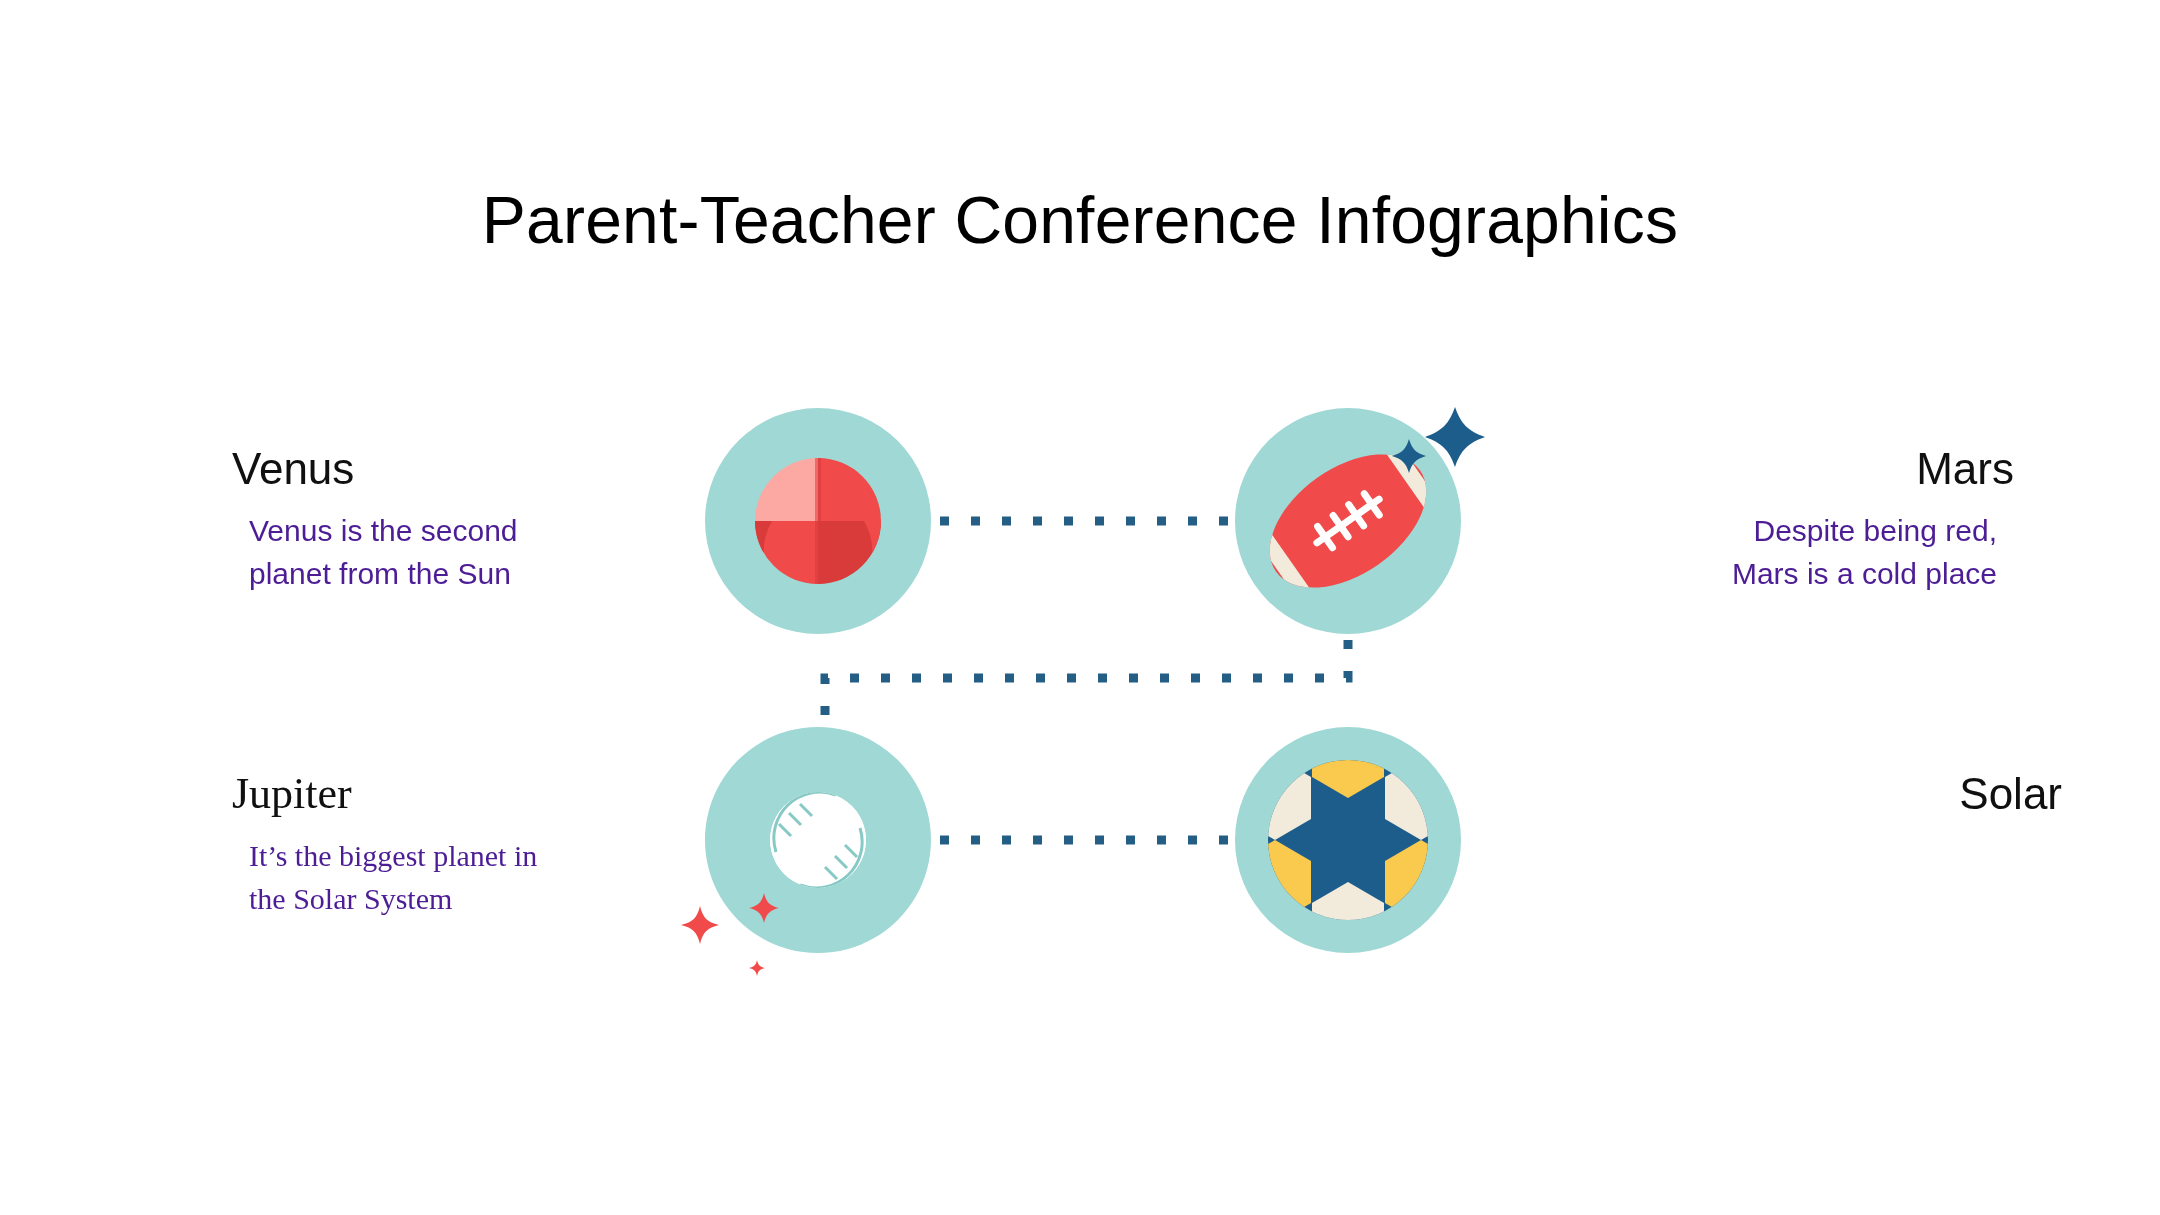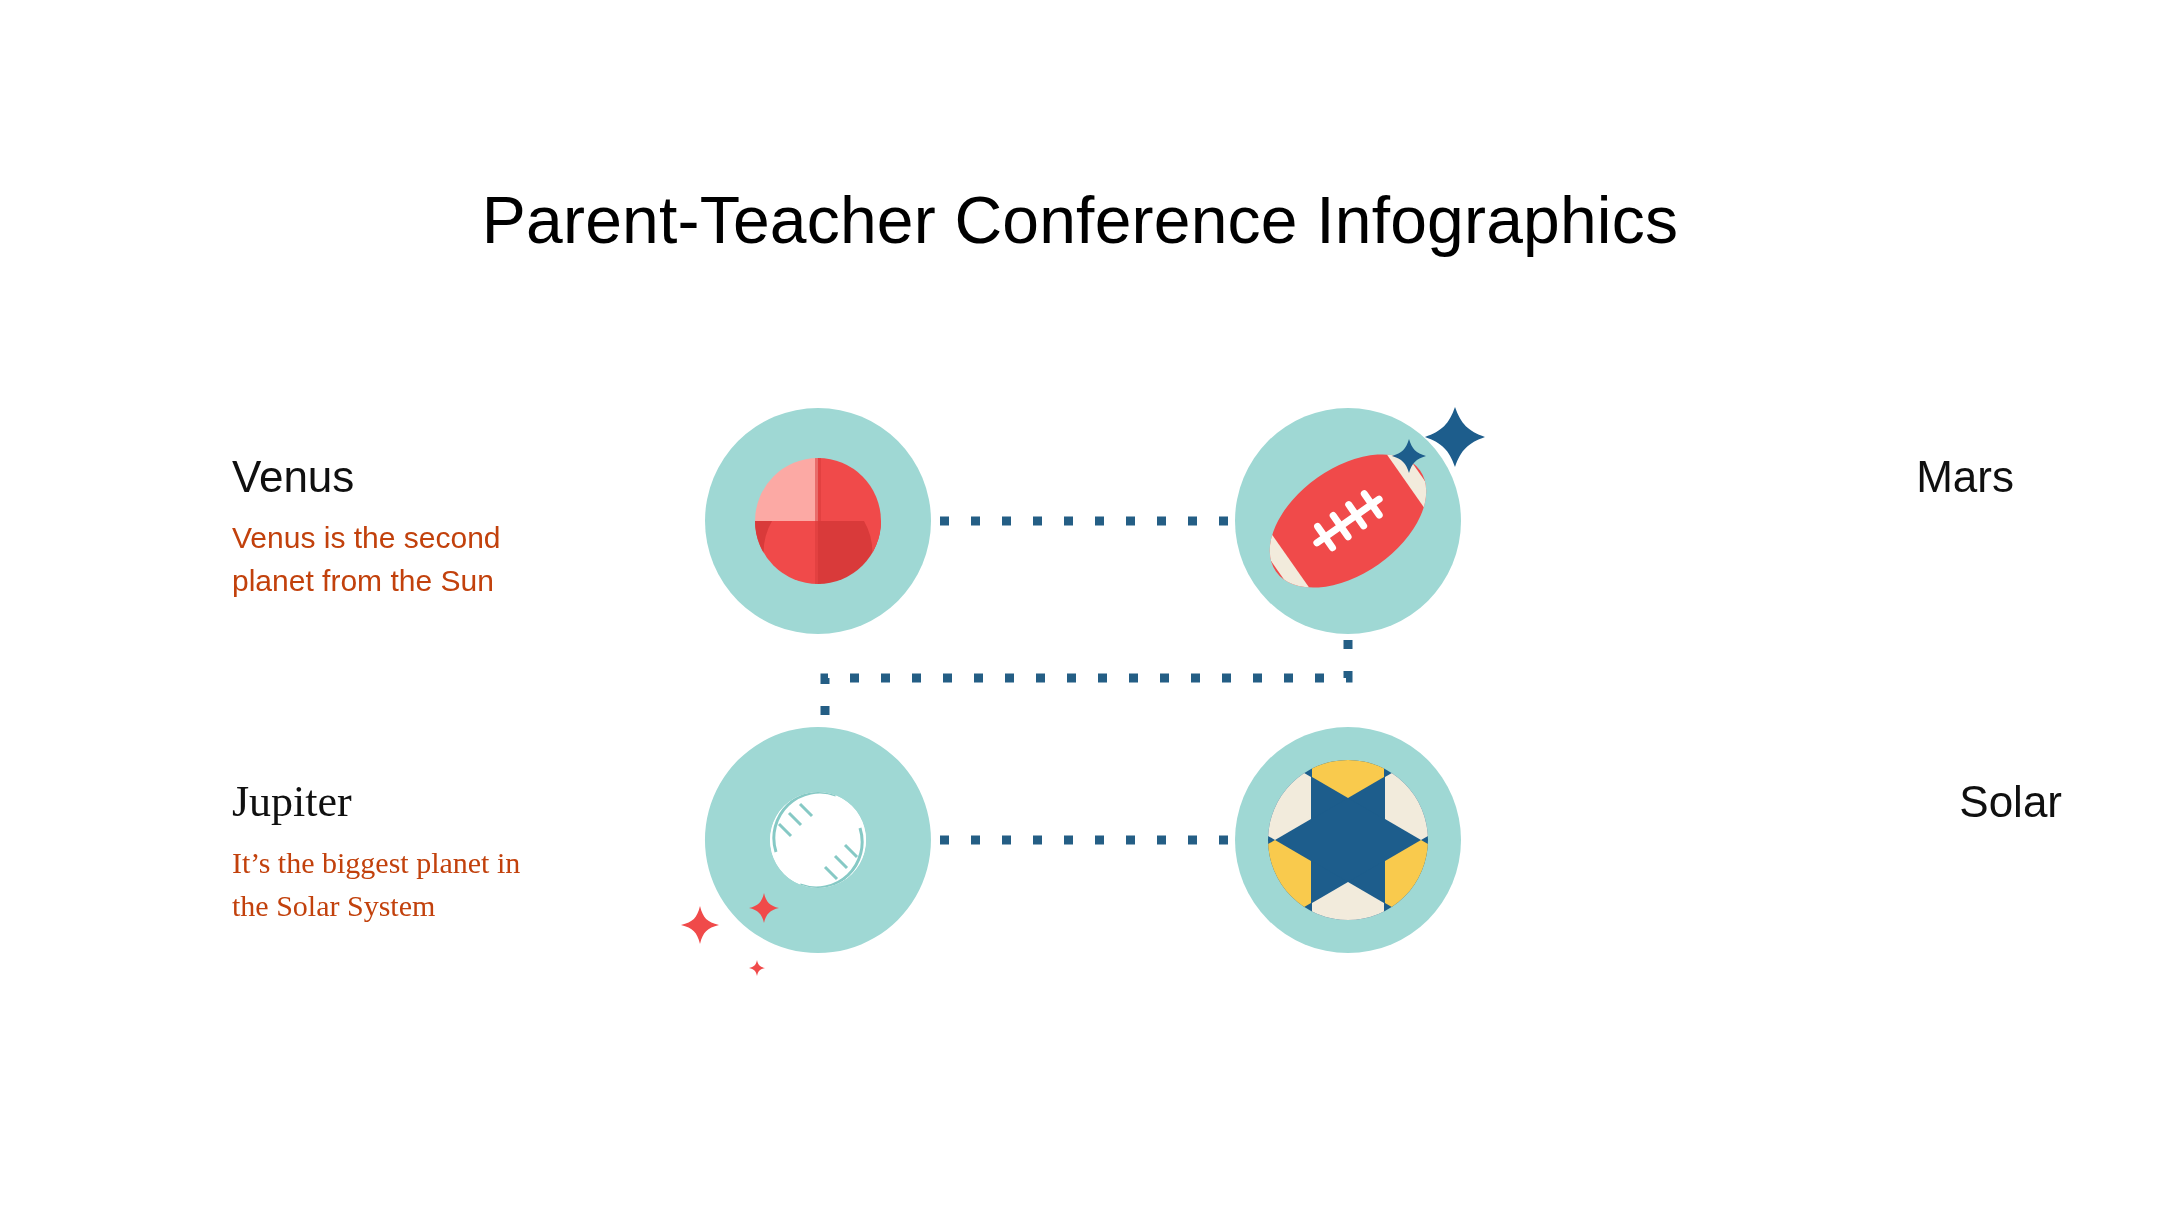--- a/index.html
+++ b/index.html
@@ -43,28 +43,28 @@
   
   .text-block {
     position: absolute;
     width: 470px;
   }
   .text-block .tb-title {
     font-size: 44px;
     font-weight: 400;
     color: #101010;
     line-height: 1.12;
-    margin: 12px 0 16px 0;
+    margin: 4px 0 16px 0;
   }
   .text-block .tb-desc {
     font-size: 30px;
     font-weight: 400;
-    color: #c2410c;
+    color: #4c1d95;
     line-height: 1.42;
-    margin: 0;
+    margin: 17px;
     white-space: pre-line;
   }
 
   .tb-left  { text-align: left; }
   .tb-right { text-align: right; }
 
   #block-venus   { left: 232px;  top: 440px; }
   #block-jupiter { left: 232px;  top: 765px; font-family: Liberation Serif, serif; }
   #block-mars    { left: 1544px; top: 440px; }
   #block-saturn  { left: 1592px; top: 765px; }
@@ -94,20 +94,22 @@
   </div>
 
   <div class="text-block tb-left" id="block-jupiter">
     <div class="tb-title">Jupiter</div>
     <div class="tb-desc">It’s the biggest planet in
 the Solar System</div>
   </div>
 
   <div class="text-block tb-right" id="block-mars">
     <div class="tb-title">Mars</div>
+    <div class="tb-desc">Despite being red,
+Mars is a cold place</div>
   </div>
 
   <div class="text-block tb-right" id="block-saturn">
     <div class="tb-title">Solar</div>
   </div>
 
   <svg id="scene" viewBox="0 0 2160 1215" width="2160" height="1215">
 
     <defs>
 

